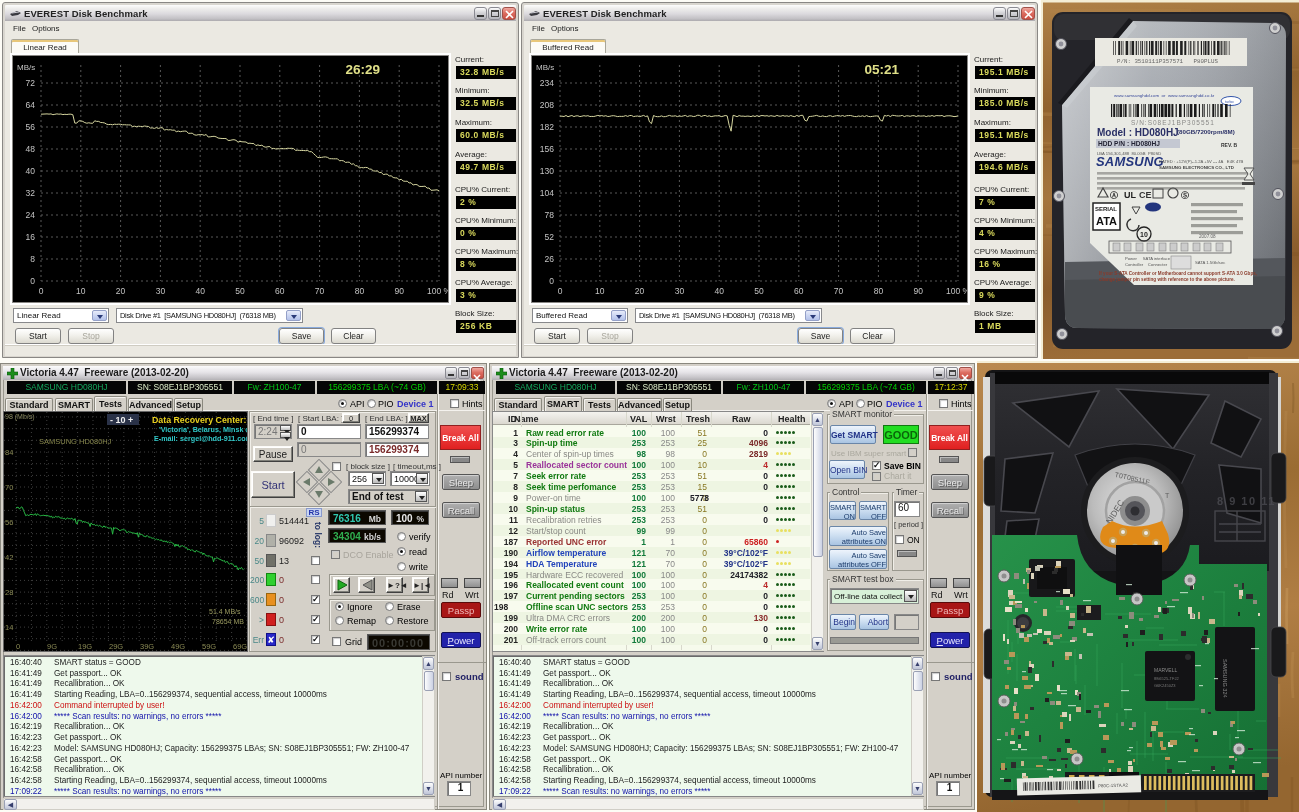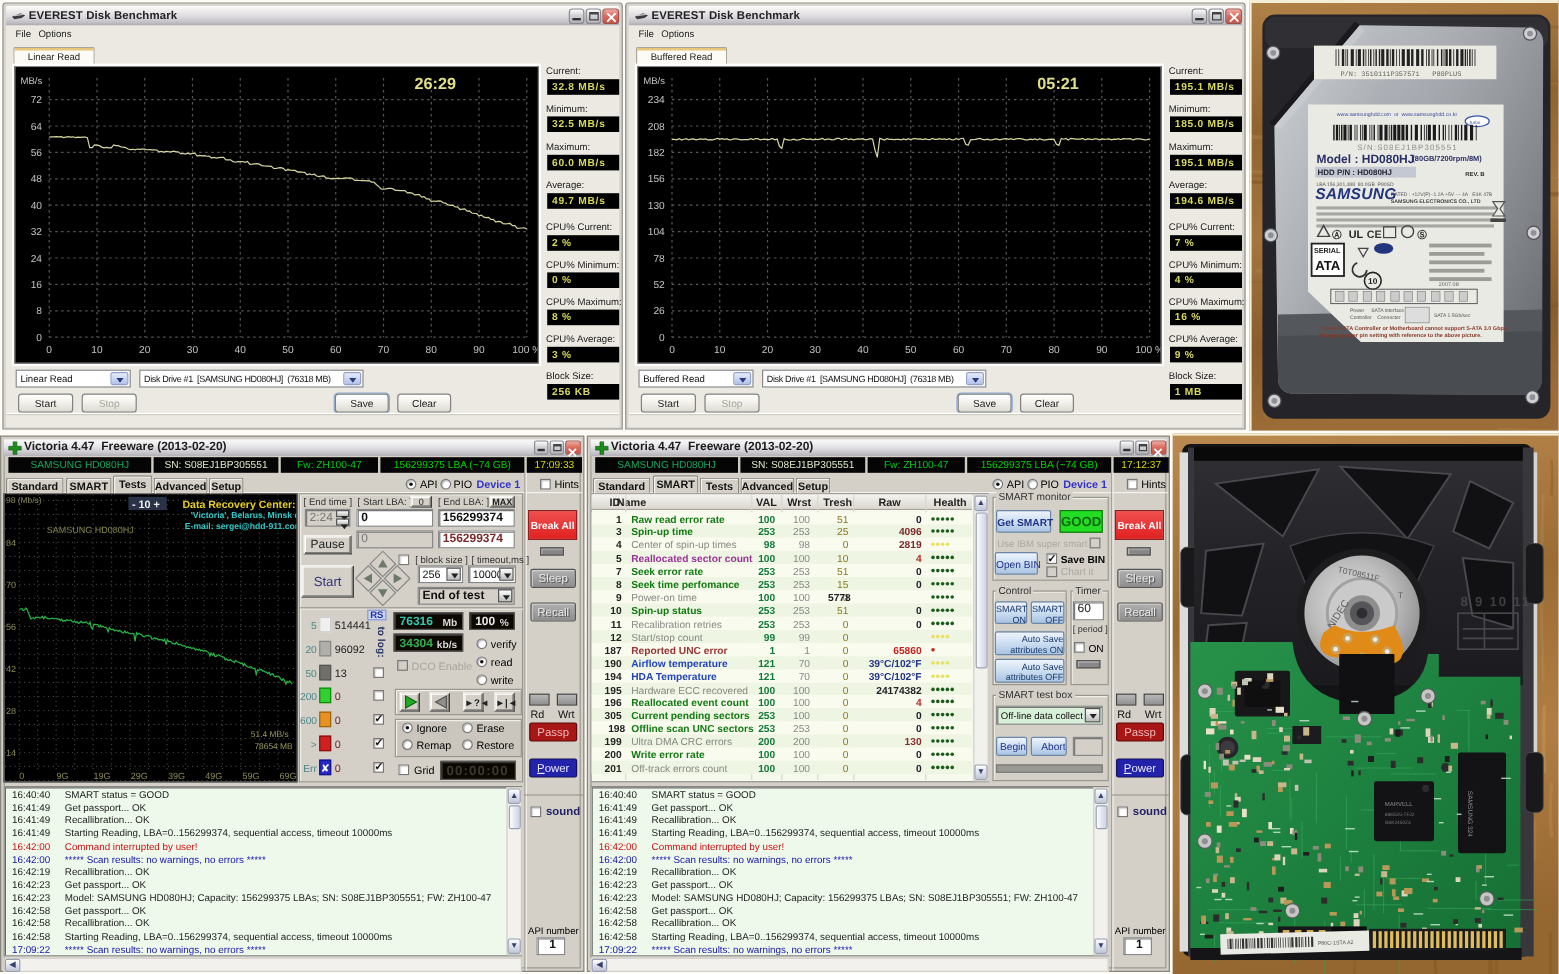--- a/index.html
+++ b/index.html
@@ -710,29 +710,29 @@
     <div class="abs dots" style="left:286px;top:208.5px"><span class="dot" style="background:#1a5c1a"></span><span class="dot" style="background:#1a5c1a"></span><span class="dot" style="background:#1a5c1a"></span><span class="dot" style="background:#1a5c1a"></span><span class="dot" style="background:#1a5c1a"></span></div>
     <div class="abs" style="left:3px;top:215.4px;width:317px;height:11px;background:#f8fbee"></div>
     <div class="abs" style="left:4px;top:216.4px;width:24px;text-align:right;font-size:8.5px;font-weight:bold;color:#222">196</div>
     <div class="abs" style="left:36px;top:216.4px;font-size:8.5px;font-weight:bold;color:#117a11;white-space:nowrap">Reallocated event count</div>
     <div class="abs" style="left:138px;top:216.4px;width:18px;text-align:right;font-size:8.5px;font-weight:bold;color:#117a3a">100</div>
     <div class="abs" style="left:163px;top:216.4px;width:22px;text-align:right;font-size:8.5px;color:#888">100</div>
     <div class="abs" style="left:193px;top:216.4px;width:24px;text-align:right;font-size:8.5px;color:#887722">0</div>
     <div class="abs" style="left:200px;top:216.4px;width:78px;text-align:right;font-size:8.5px;font-weight:bold;color:#bb2a2a">4</div>
     <div class="abs dots" style="left:286px;top:219.4px"><span class="dot" style="background:#1a5c1a"></span><span class="dot" style="background:#1a5c1a"></span><span class="dot" style="background:#1a5c1a"></span><span class="dot" style="background:#1a5c1a"></span><span class="dot" style="background:#1a5c1a"></span></div>
     <div class="abs" style="left:3px;top:226.3px;width:317px;height:11px;background:#eef5e2"></div>
-    <div class="abs" style="left:4px;top:227.3px;width:24px;text-align:right;font-size:8.5px;font-weight:bold;color:#222">305</div>
+    <div class="abs" style="left:4px;top:227.3px;width:24px;text-align:right;font-size:8.5px;font-weight:bold;color:#222">197</div>
     <div class="abs" style="left:36px;top:227.3px;font-size:8.5px;font-weight:bold;color:#117a11;white-space:nowrap">Current pending sectors</div>
     <div class="abs" style="left:138px;top:227.3px;width:18px;text-align:right;font-size:8.5px;font-weight:bold;color:#117a3a">253</div>
     <div class="abs" style="left:163px;top:227.3px;width:22px;text-align:right;font-size:8.5px;color:#888">100</div>
     <div class="abs" style="left:193px;top:227.3px;width:24px;text-align:right;font-size:8.5px;color:#887722">0</div>
     <div class="abs" style="left:200px;top:227.3px;width:78px;text-align:right;font-size:8.5px;font-weight:bold;color:#202028">0</div>
     <div class="abs dots" style="left:286px;top:230.3px"><span class="dot" style="background:#1a5c1a"></span><span class="dot" style="background:#1a5c1a"></span><span class="dot" style="background:#1a5c1a"></span><span class="dot" style="background:#1a5c1a"></span><span class="dot" style="background:#1a5c1a"></span></div>
     <div class="abs" style="left:3px;top:237.2px;width:317px;height:11px;background:#f8fbee"></div>
-    <div class="abs" style="left:4px;top:238.2px;width:27px;text-align:right;font-size:8.5px;font-weight:bold;color:#222">198</div>
+    <div class="abs" style="left:4px;top:238.2px;width:44px;text-align:left;font-size:8.5px;font-weight:bold;color:#222">198</div>
     <div class="abs" style="left:36px;top:238.2px;font-size:8.5px;font-weight:bold;color:#117a11;white-space:nowrap">Offline scan UNC sectors</div>
     <div class="abs" style="left:138px;top:238.2px;width:18px;text-align:right;font-size:8.5px;font-weight:bold;color:#117a3a">253</div>
     <div class="abs" style="left:163px;top:238.2px;width:22px;text-align:right;font-size:8.5px;color:#888">253</div>
     <div class="abs" style="left:193px;top:238.2px;width:24px;text-align:right;font-size:8.5px;color:#887722">0</div>
     <div class="abs" style="left:200px;top:238.2px;width:78px;text-align:right;font-size:8.5px;font-weight:bold;color:#202028">0</div>
     <div class="abs dots" style="left:286px;top:241.2px"><span class="dot" style="background:#1a5c1a"></span><span class="dot" style="background:#1a5c1a"></span><span class="dot" style="background:#1a5c1a"></span><span class="dot" style="background:#1a5c1a"></span><span class="dot" style="background:#1a5c1a"></span></div>
     <div class="abs" style="left:3px;top:248.1px;width:317px;height:11px;background:#eef5e2"></div>
     <div class="abs" style="left:4px;top:249.1px;width:24px;text-align:right;font-size:8.5px;font-weight:bold;color:#222">199</div>
     <div class="abs" style="left:36px;top:249.1px;font-size:8.5px;color:#888884;white-space:nowrap">Ultra DMA CRC errors</div>
     <div class="abs" style="left:138px;top:249.1px;width:18px;text-align:right;font-size:8.5px;font-weight:bold;color:#117a3a">200</div>

